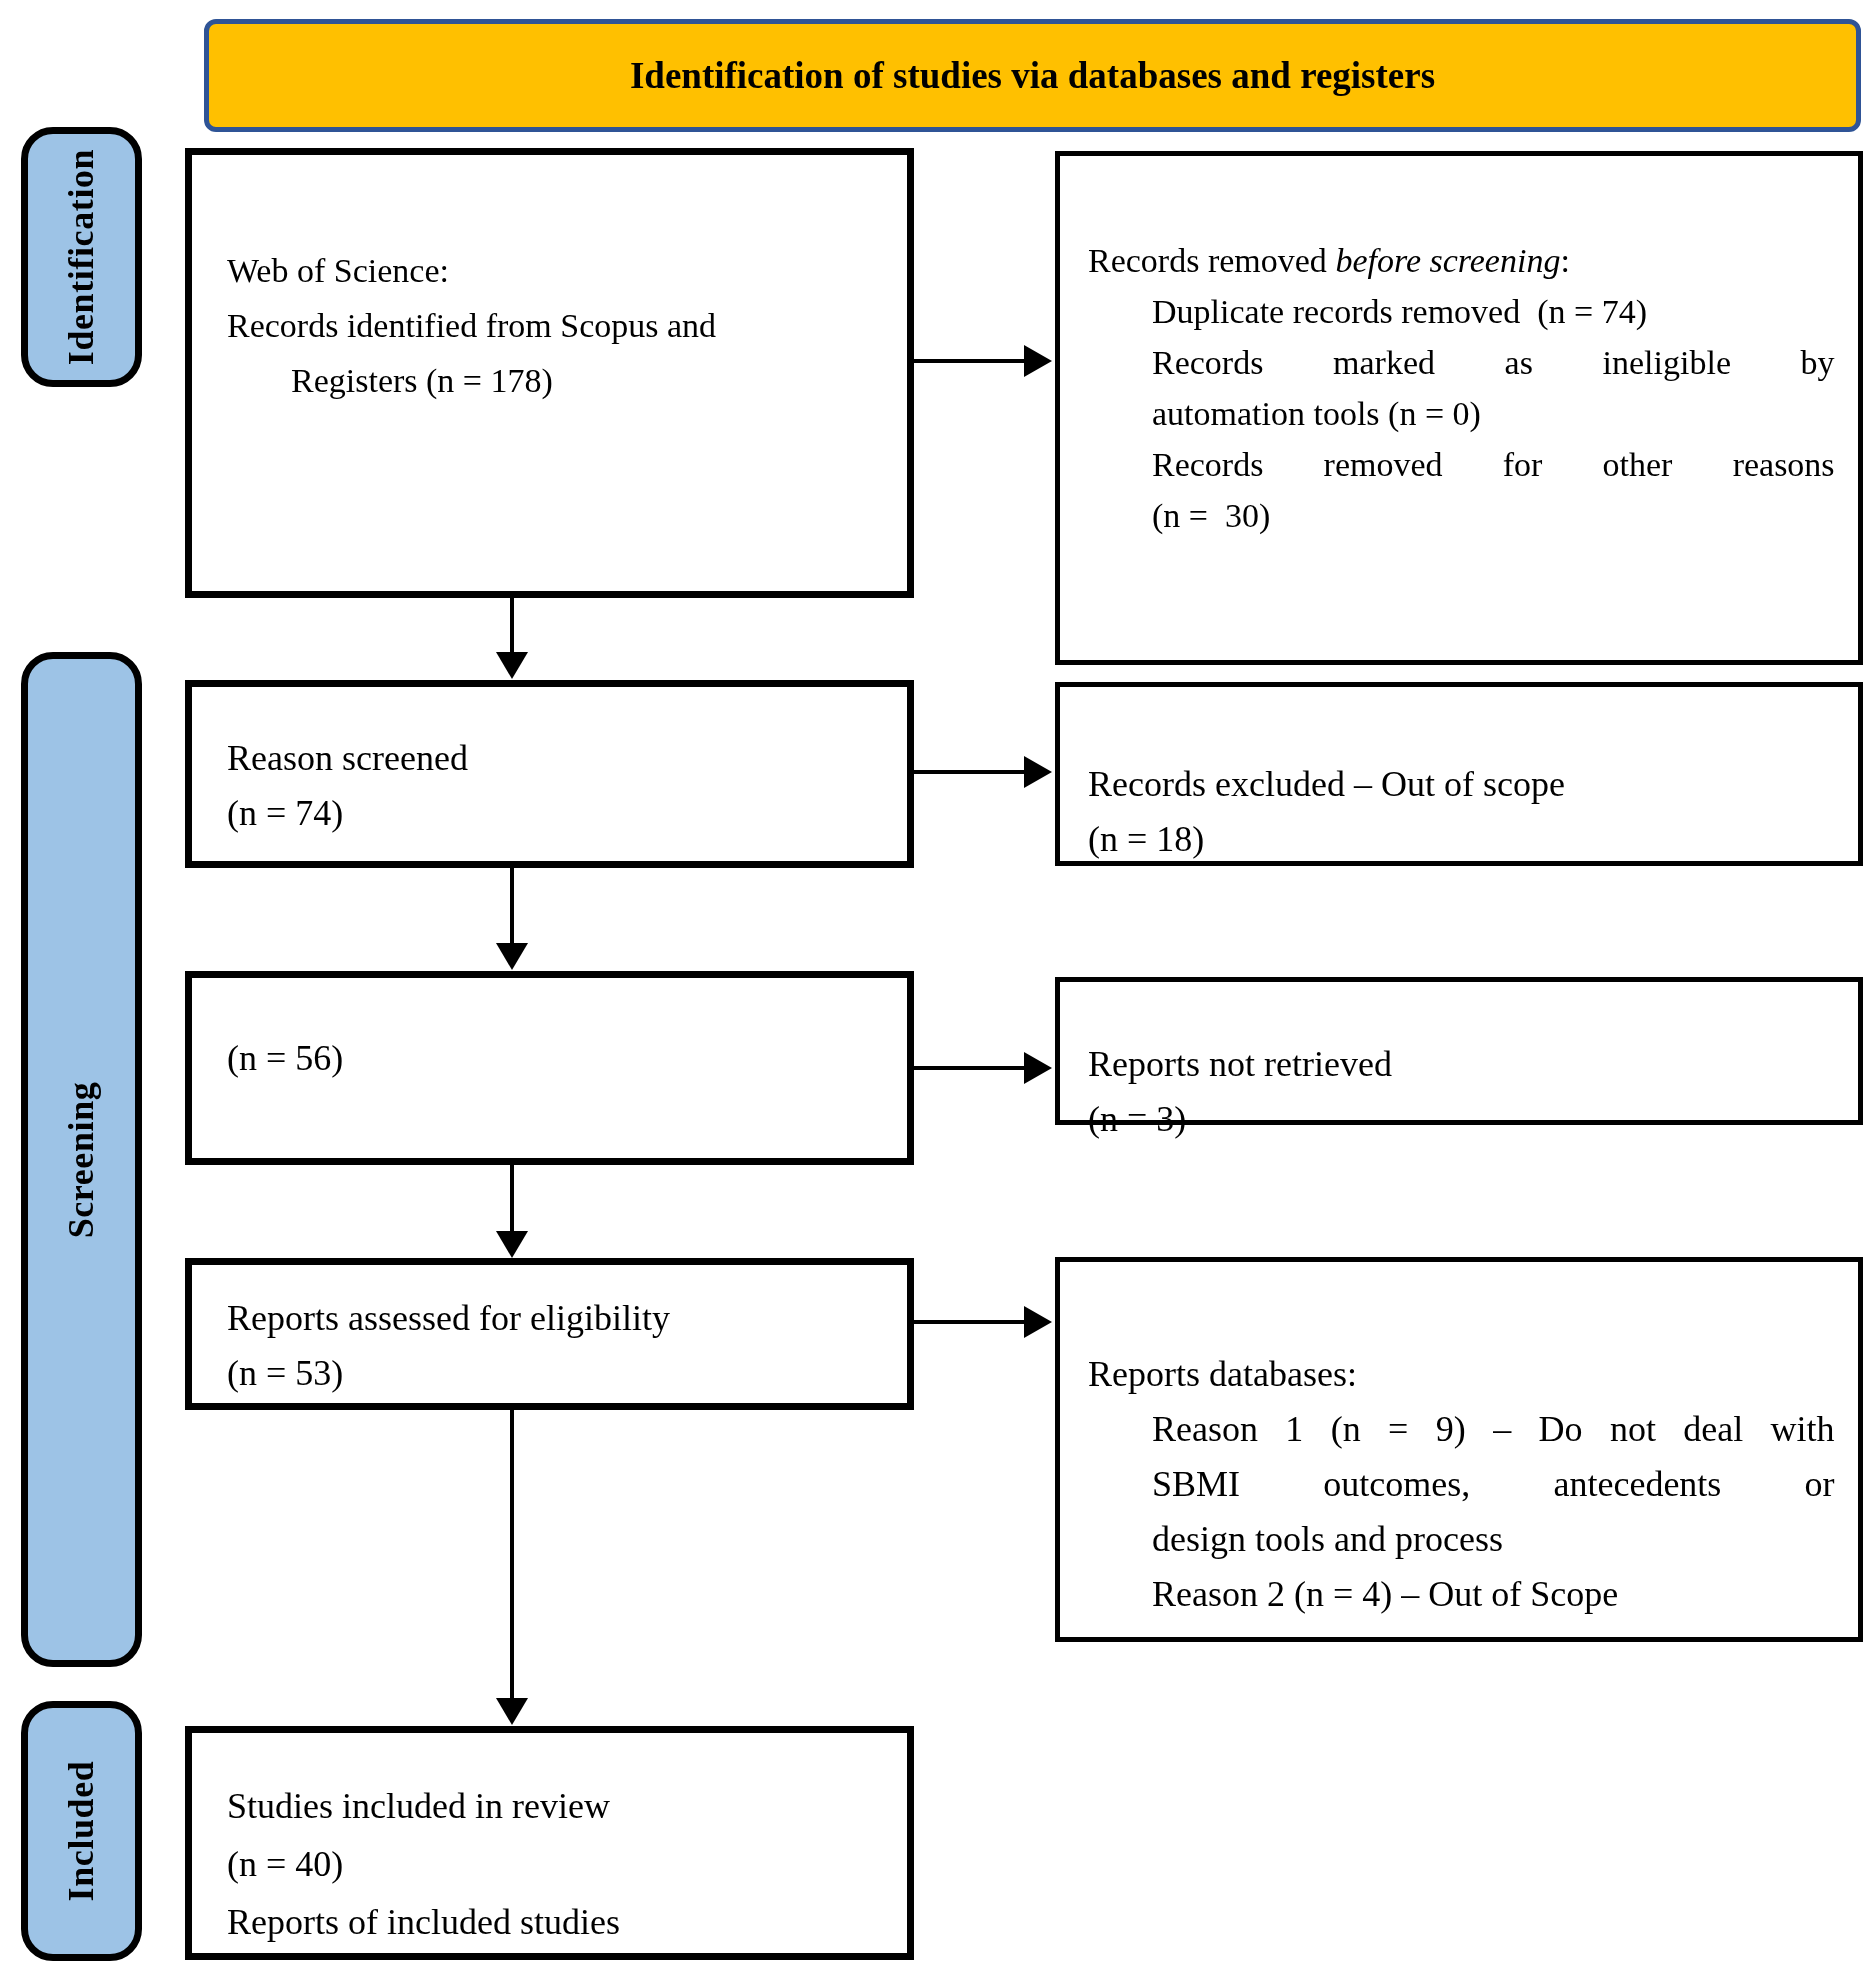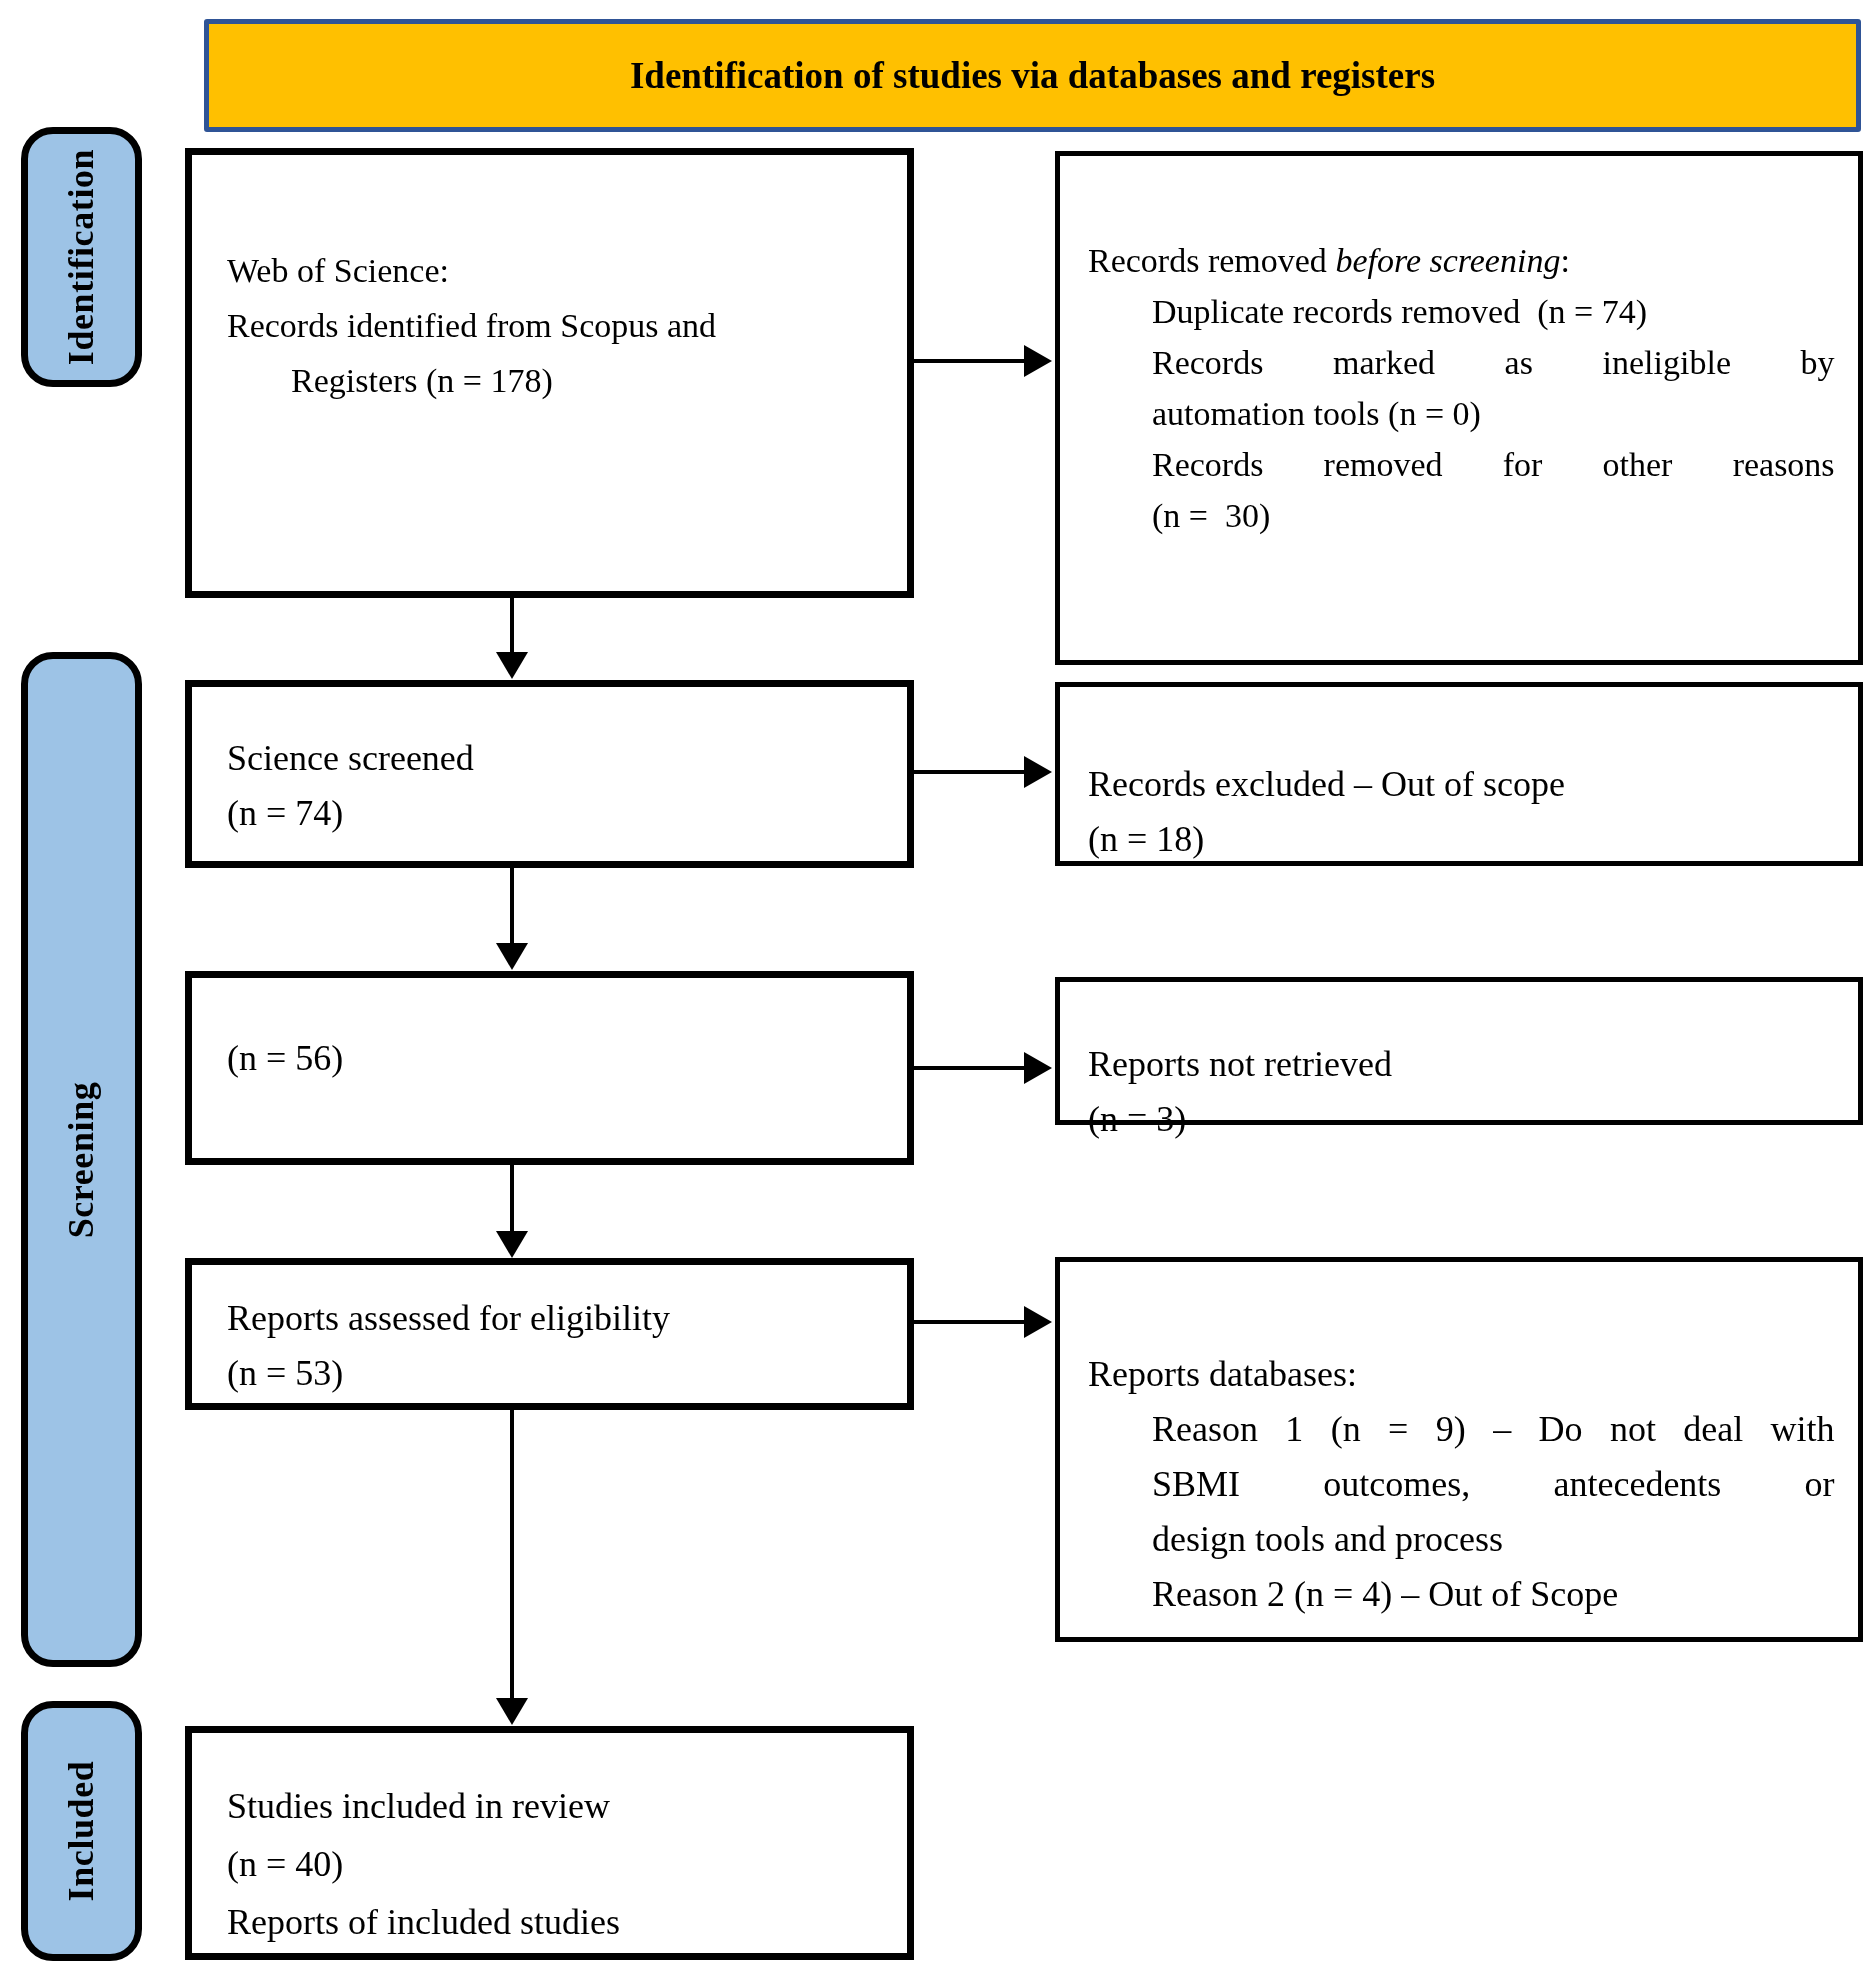--- a/index.html
+++ b/index.html
@@ -12,21 +12,21 @@
     color: #000;
   }
 
   
   #banner {
     position: absolute;
     left: 204px; top: 19px;
     width: 1657px; height: 113px;
     background: var(--banner-fill, #FFC000);
     border: 5.3px solid var(--banner-border, #2F5496);
-    border-radius: 3px;
+    border-radius: 12px;
     box-sizing: border-box;
     display: flex; align-items: center; justify-content: center;
     font-weight: bold; font-size: 37px;
   }
 
   
   .stage {
     position: absolute;
     left: 21px; width: 121px;
     background: var(--stage-fill, #9DC3E6);
@@ -139,21 +139,21 @@
   <div class="box rbox" id="r-box1">
       <div class="line"><span>Records removed </span><span class="italic">before screening</span><span>:</span></div>
       <div class="line indent">Duplicate records removed  (n = 74)</div>
       <div class="line indent justify">Records marked as ineligible by</div>
       <div class="line indent">automation tools (n = 0)</div>
       <div class="line indent justify">Records removed for other reasons</div>
       <div class="line indent">(n =  30)</div>
     </div>
 
   <div class="box" id="l-box2">
-      <div class="line">Science screened</div>
+      <div class="line">Reason screened</div>
       <div class="line">(n = 74)</div>
     </div>
   <div class="box rbox" id="r-box2">
       <div class="line">Records excluded – Out of scope</div>
       <div class="line">(n = 18)</div>
     </div>
 
   <div class="box" id="l-box3">
       <div class="line">(n = 56)</div>
     </div>

